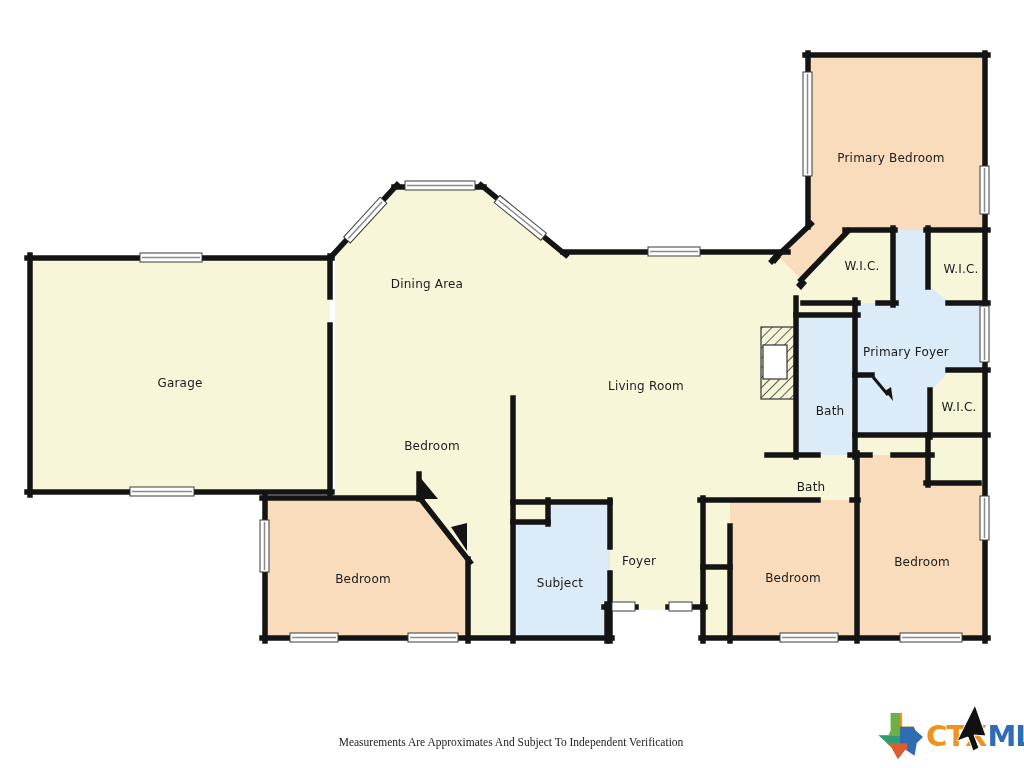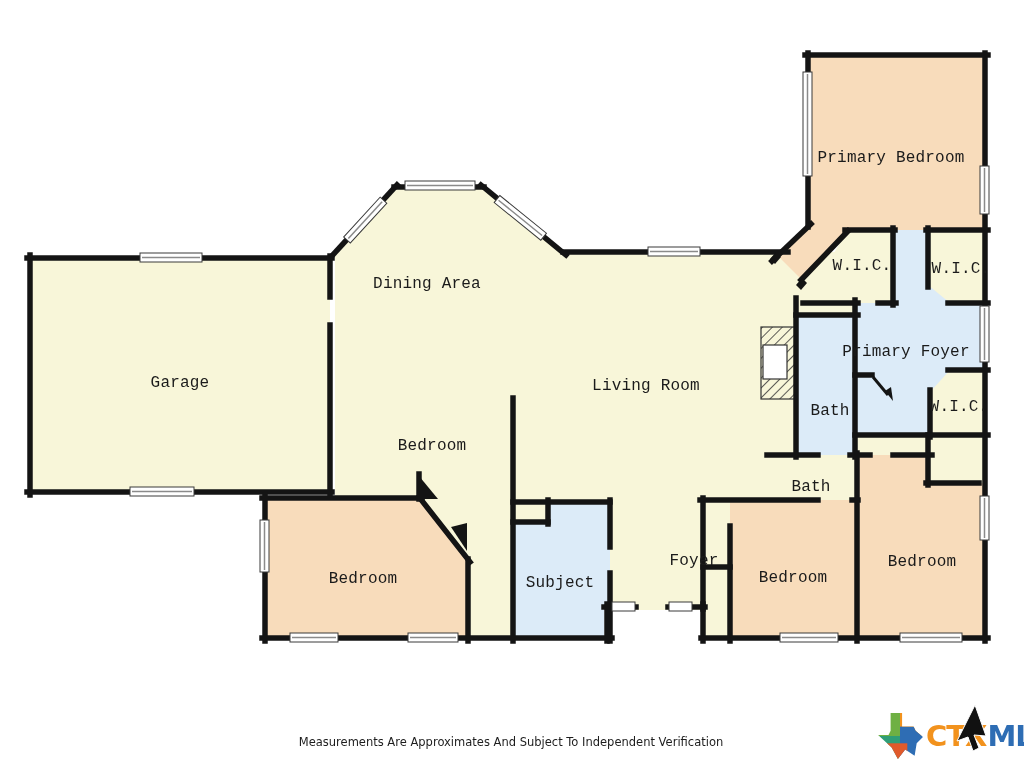--- a/index.html
+++ b/index.html
@@ -1,24 +1,24 @@
 <!DOCTYPE html>
 <html><head>
 <meta charset="utf-8">
 <style>
   html,body{margin:0;padding:0;background:#ffffff;}
   #stage{position:relative;width:1024px;height:768px;background:#ffffff;overflow:hidden;
          font-family:"DejaVu Sans","Liberation Sans",sans-serif;}
   #plan{position:absolute;left:0;top:0;}
-  .lbl{position:absolute;transform:translate(-50%,-50%);font-size:16px;color:#1b1b1b;
-       white-space:nowrap;letter-spacing:.2px;font-family:Liberation Mono, monospace;}
+  .lbl{position:absolute;transform:translate(-50%,-50%);font-size:12px;color:#1b1b1b;
+       white-space:nowrap;letter-spacing:.2px;}
   .win{fill:#ffffff;stroke:#3a3a3a;stroke-width:1;}
   .winmid{stroke:#8a8a8a;stroke-width:1.5;fill:none;}
   .door{fill:#141414;}
-  .footer{position:absolute;transform:translate(-50%,-50%);font-size:11.5px;color:#1d1d1d;}
+  .footer{position:absolute;transform:translate(-50%,-50%);font-size:11.5px;color:#1d1d1d;font-family:Liberation Serif, serif;}
   .logo{position:absolute;display:flex;align-items:center;}
   .logo .txt{font-weight:bold;font-size:29px;letter-spacing:-1px;line-height:1;}
   .ctx{color:#f2921d;margin-left:2px;}
   .mls{color:#2e6db4;margin-left:1px;}
   .cursor{position:absolute;}
 </style>
 </head>
 <body>
 
 <div id="stage">
@@ -180,21 +180,21 @@
 <div class="lbl" style="left:646px;top:386px">Living Room</div>
 <div class="lbl" style="left:891px;top:158px">Primary Bedroom</div>
 <div class="lbl" style="left:862px;top:266px">W.I.C.</div>
 <div class="lbl" style="left:961px;top:269px">W.I.C.</div>
 <div class="lbl" style="left:959px;top:407px">W.I.C.</div>
 <div class="lbl" style="left:906px;top:352px">Primary Foyer</div>
 <div class="lbl" style="left:830px;top:411px">Bath</div>
 <div class="lbl" style="left:811px;top:487px">Bath</div>
 <div class="lbl" style="left:363px;top:579px">Bedroom</div>
 <div class="lbl" style="left:560px;top:583px">Subject</div>
-<div class="lbl" style="left:694px;top:561px">Foyer</div>
+<div class="lbl" style="left:639px;top:561px">Foyer</div>
 <div class="lbl" style="left:793px;top:578px">Bedroom</div>
 <div class="lbl" style="left:922px;top:562px">Bedroom</div>
 
 <div class="footer" style="left:511px;top:742px">Measurements Are Approximates And Subject To Independent Verification</div>
 
 <div class="logo" style="left:876px;top:712px">
   <svg width="48" height="48" viewBox="0 0 46 46">
     <g clip-path="url(#texasClip)">
       <rect x="0" y="0" width="23" height="23" fill="#6fb043"></rect>
       <rect x="23" y="0" width="23" height="23" fill="#f2921d"></rect>

